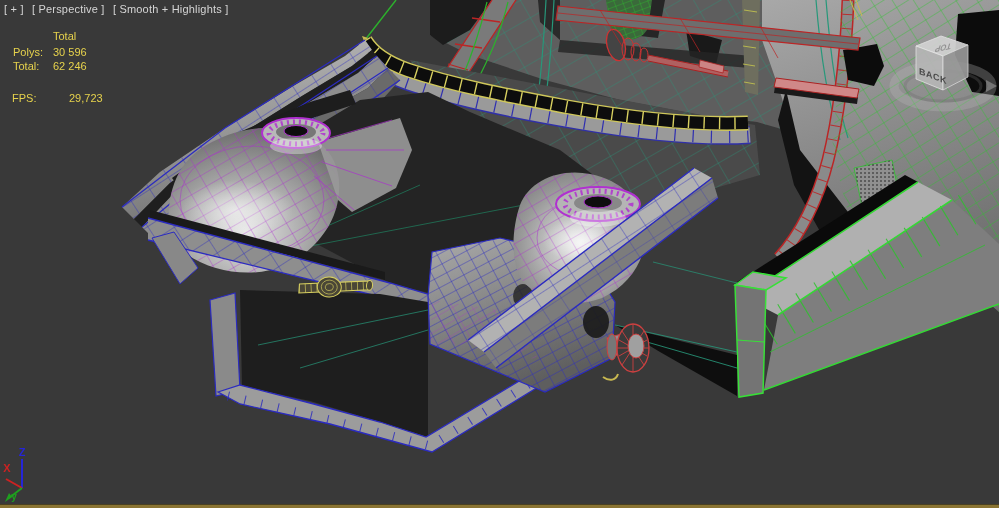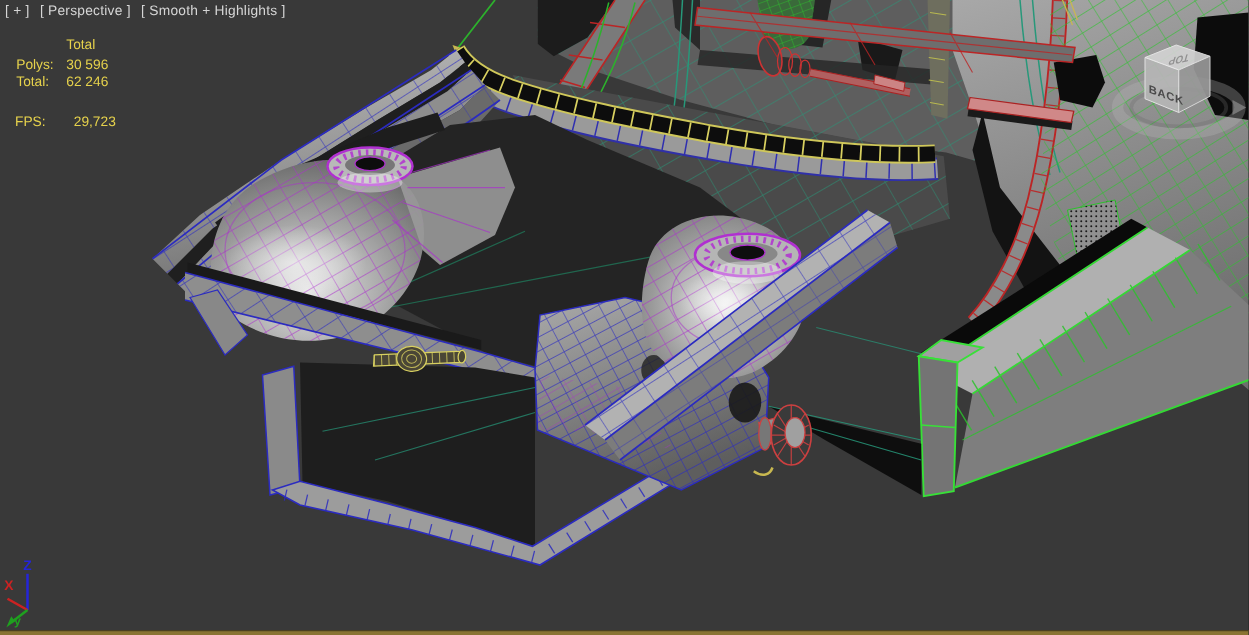--- a/index.html
+++ b/index.html
@@ -7,21 +7,21 @@
          font-family:"Liberation Sans",sans-serif;}
   #scene{position:absolute;left:0;top:0;}
   .hud{position:absolute;z-index:5;white-space:nowrap;}
   .vp-label{left:4px;top:3px;font-size:11px;color:#d6d6d6;letter-spacing:.2px;}
   .vp-label span{margin-right:5px;cursor:pointer;}
   .stats{left:0;top:0;font-size:11px;color:#e6d24c;}
   .stats span{position:absolute;display:block;}
   .s-header{left:53px;top:30px;text-align:center;}
   .s-l0{left:13px;top:46px;} .s-v0{left:53px;top:46px;}
   .s-l1{left:13px;top:60px;} .s-v1{left:53px;top:60px;}
-  .s-lf{left:12px;top:92px;text-align:right;} .s-vf{left:59px;top:92px;}
+  .s-lf{left:12px;top:92px;text-align:right;} .s-vf{left:69px;top:92px;}
   .bottom-border{position:absolute;left:0;bottom:0;width:100%;height:3px;
     background:#8a7433;border-top:1px solid #4a4020;z-index:6;}
 </style>
 </head>
 <body>
 
 <div id="stage">
 
 <svg id="scene" width="999" height="508" viewBox="0 0 999 508">
   <defs>

